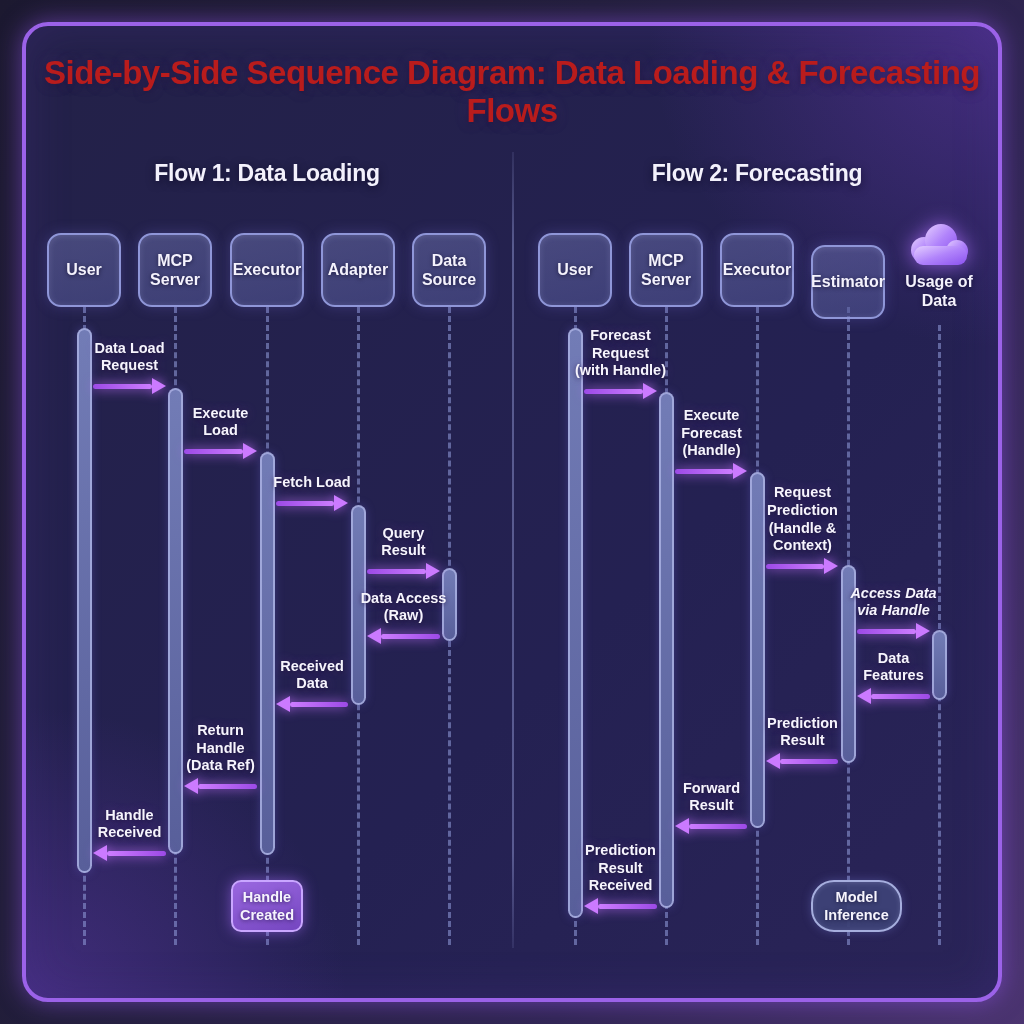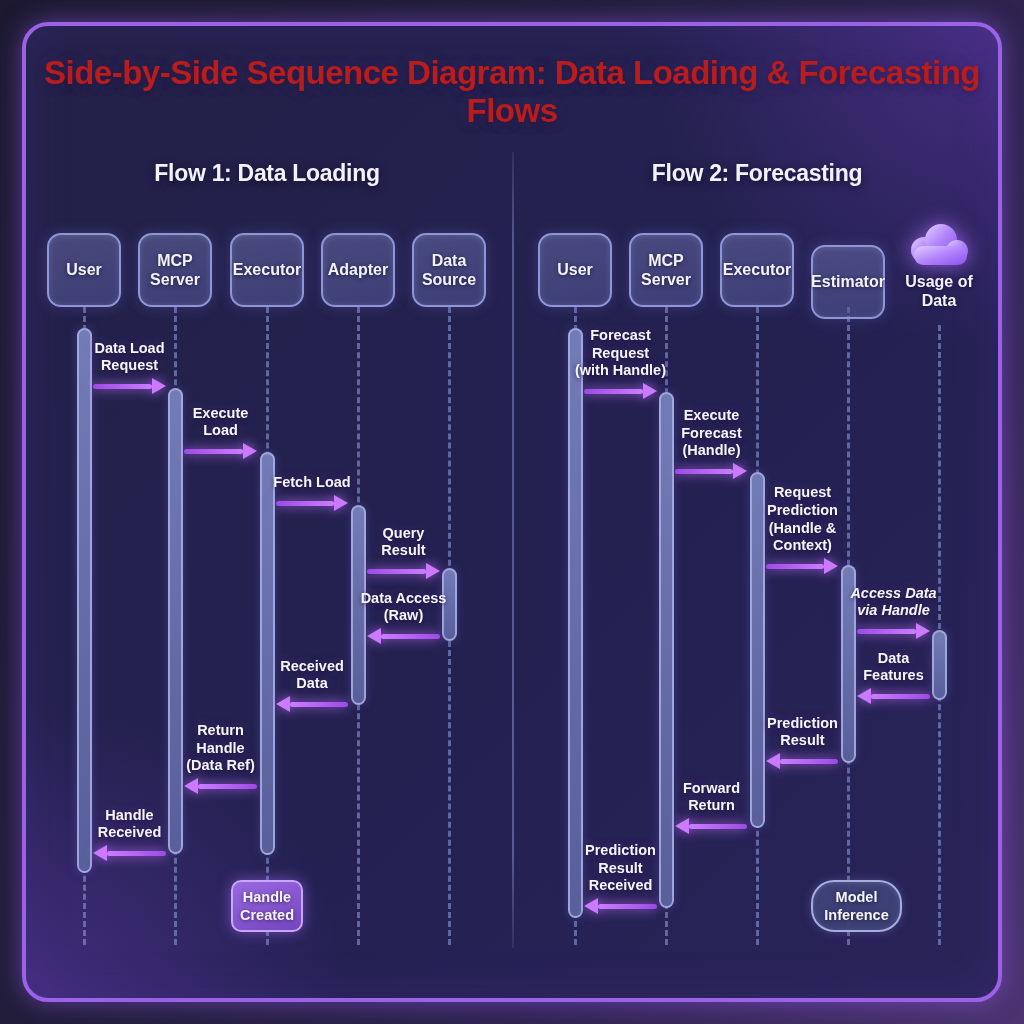--- a/index.html
+++ b/index.html
@@ -266,21 +266,21 @@
   </div>
 
 <div class="msg-label" style="left:742.5px;bottom:274px;">Prediction
 Result</div>
 <div class="arrow left" style="left:766px;top:753px;width:72px;">
     <div class="head"></div>
     <div class="shaft"></div>
   </div>
 
 <div class="msg-label" style="left:651.5px;bottom:209px;">Forward
-Return</div>
+Result</div>
 <div class="arrow left" style="left:675px;top:818px;width:72px;">
     <div class="head"></div>
     <div class="shaft"></div>
   </div>
 
 <div class="msg-label" style="left:560.5px;bottom:129px;">Prediction
 Result
 Received</div>
 <div class="arrow left" style="left:584px;top:898px;width:73px;">
     <div class="head"></div>

